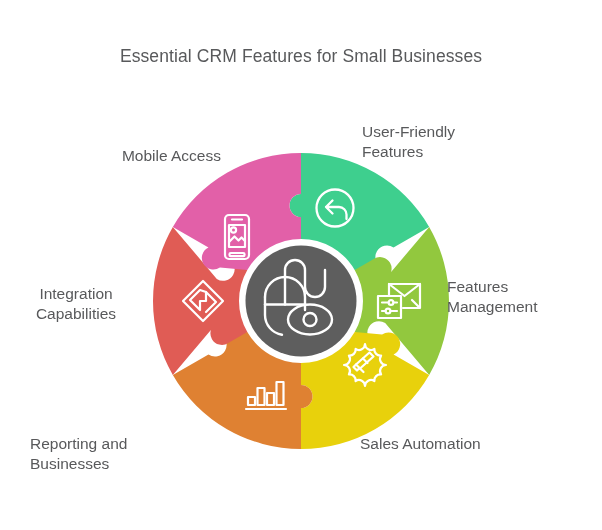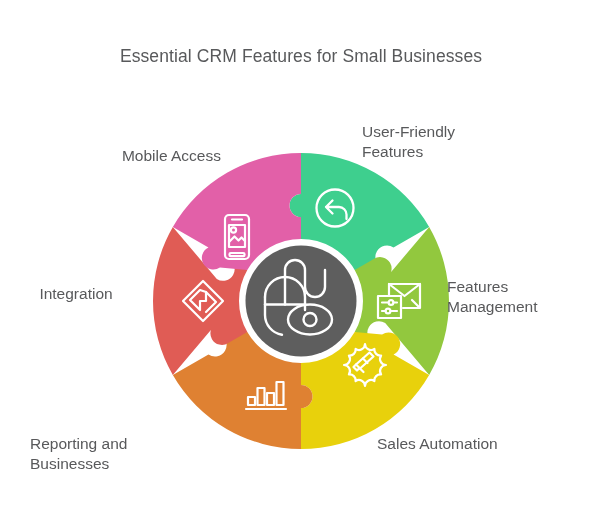--- a/index.html
+++ b/index.html
@@ -49,21 +49,21 @@
     line-height: 20px;
     color: #58595b;
   }
   .label.lbl-user-friendly-interface {
     left: 362px; top: 122px; width: 150px; text-align: left;
   }
   .label.lbl-contact-management {
     left: 447px; top: 277px; width: 150px; text-align: left;
   }
   .label.lbl-sales-automation {
-    left: 377px; top: 434px; width: 200px; text-align: left;
+    left: 360px; top: 434px; width: 200px; text-align: left;
   }
   .label.lbl-reporting-and-analytics {
     left: 30px; top: 434px; width: 191px; text-align: left;
   }
   .label.lbl-integration-capabilities {
     left: 5px; top: 284px; width: 142px; text-align: center;
   }
   .label.lbl-mobile-access {
     left: 30px; top: 146px; width: 191px; text-align: right;
   }
@@ -253,19 +253,20 @@
     <div>Sales Automation</div>
   </div>
 
   <div class="label lbl-reporting-and-analytics">
     <div>Reporting and</div>
     <div>Businesses</div>
   </div>
 
   <div class="label lbl-integration-capabilities">
     <div>Integration</div>
+    <div>Capabilities</div>
   </div>
 
   <div class="label lbl-mobile-access">
     <div>Mobile Access</div>
   </div>
 
 </div>
 
 </body></html>

